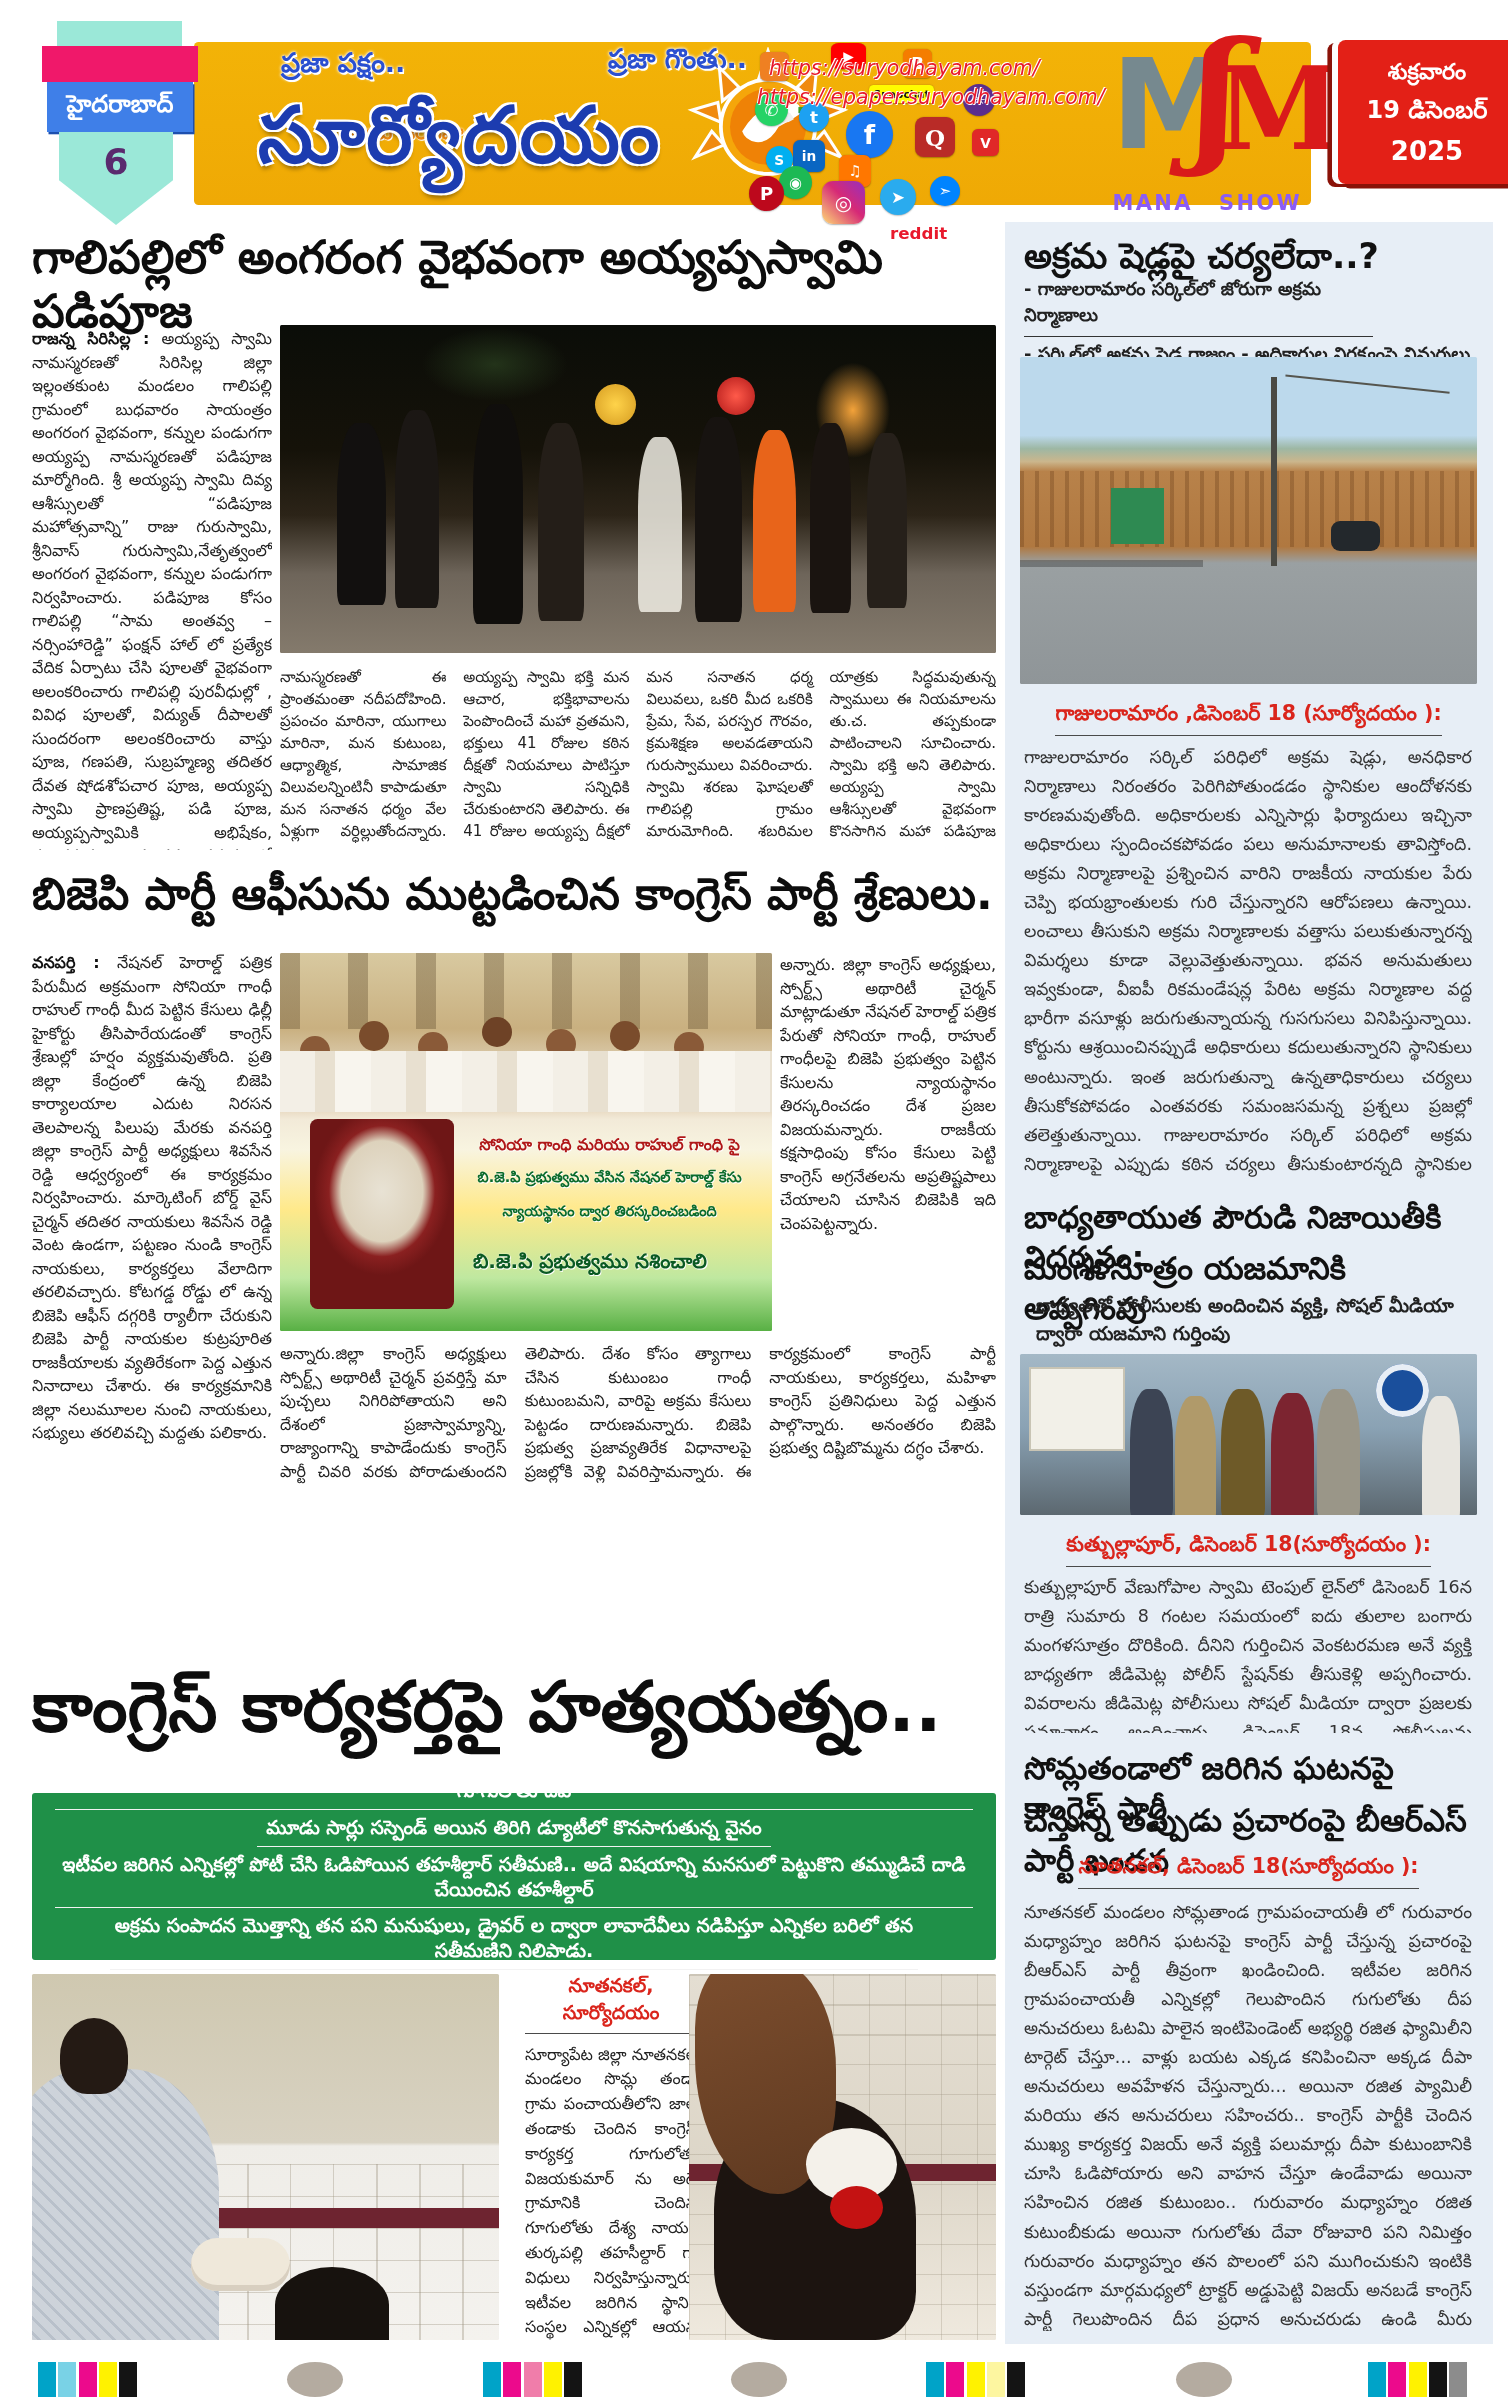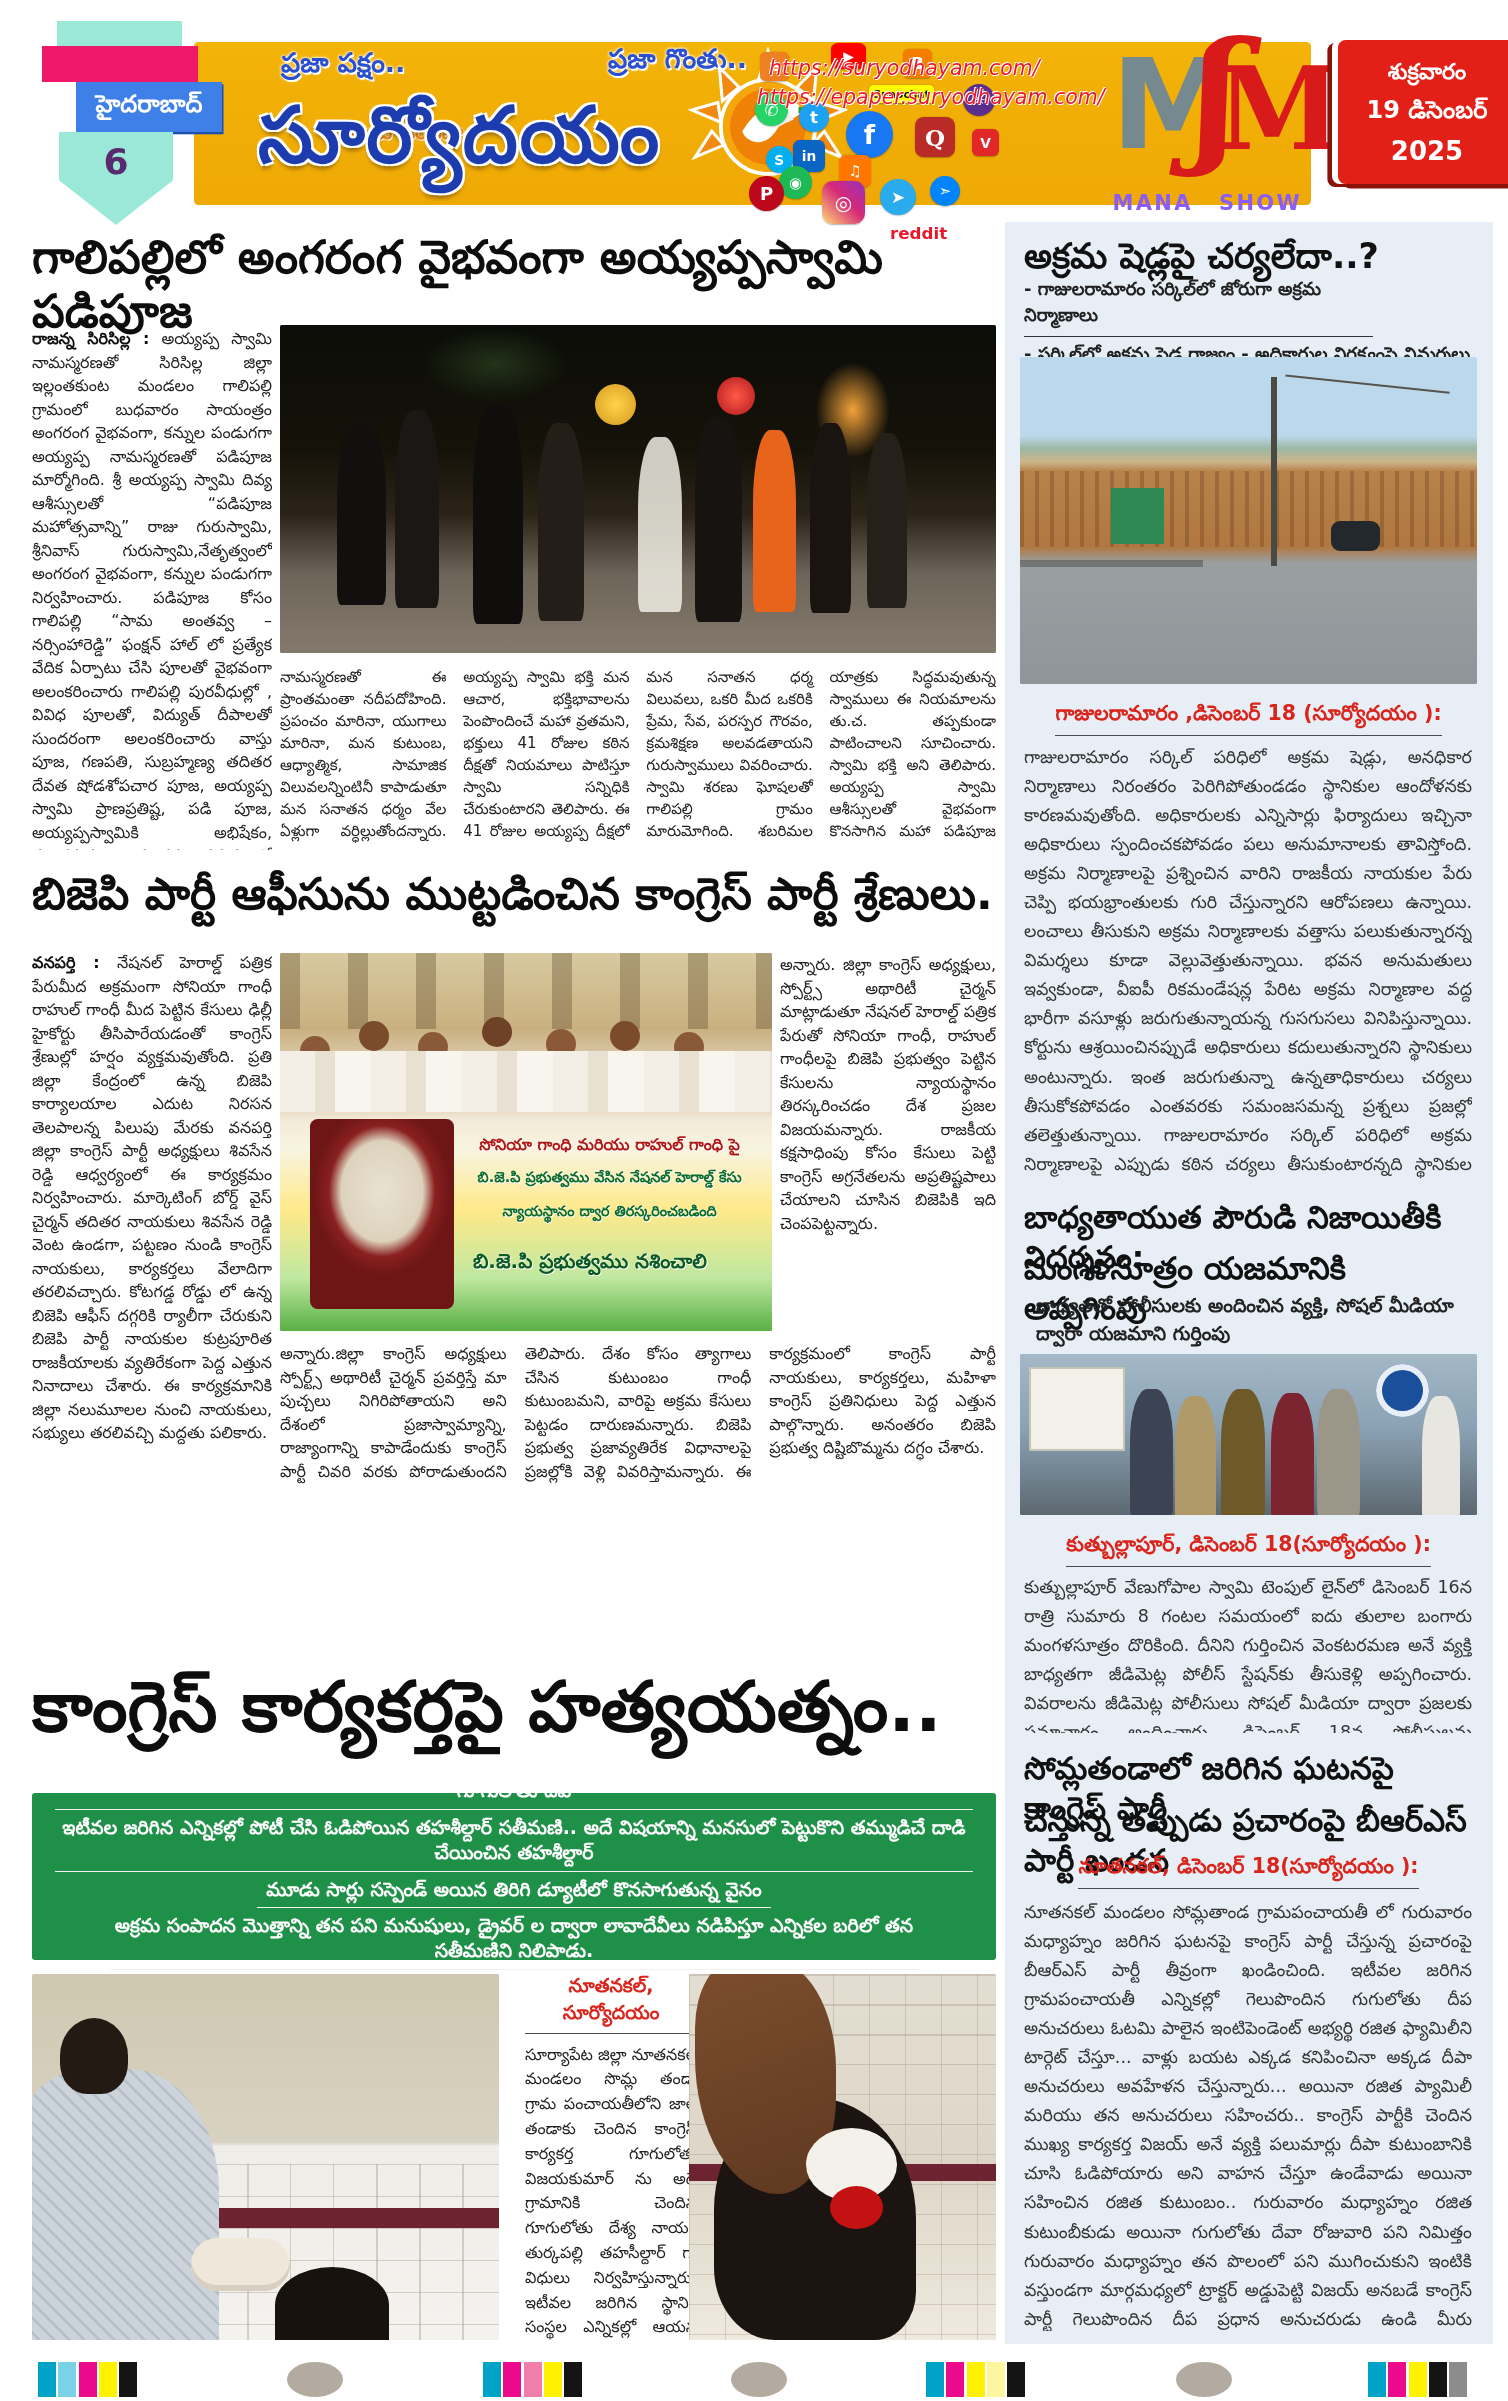--- a/index.html
+++ b/index.html
@@ -11,21 +11,21 @@
   .tagline{color:#2a4fd0;font-weight:800;text-shadow:0 0 2.3px #fff,0 0 3.8px #fff,1.5px 1.5px 0 #fff;}
   .paper-title{color:#1c3cb0;font-weight:900;letter-spacing:1.5px;
      text-shadow:-2.3px -2.3px 0 #fff,2.3px -2.3px 0 #fff,-2.3px 2.3px 0 #fff,2.3px 2.3px 0 #fff,0 4.6px 4.6px rgba(0,0,0,.35);}
   .jaya{color:#f08a10;font-weight:800;text-shadow:0 0 2.3px #fff,0.8px 0.8px 0 #fff;}
   .url-text{color:#e8192c;font-weight:400;font-style:italic;
      text-shadow:0 0 1.5px #fff,0.8px 0.8px 0 #fff,-0.8px -0.8px 0 #fff;white-space:nowrap;}
   .chip{position:absolute;border-radius:22%;display:flex;align-items:center;justify-content:center;
         color:#fff;font-weight:800;box-shadow:0 0.8px 1.5px rgba(0,0,0,.3);}
   .badge-pink{background:#f0186a;}
   .badge-blue{background:#3f7fe8;display:flex;align-items:center;justify-content:center;
-      color:#fff;font-weight:800;box-shadow:1.5px 2.3px 0 #1c4fae;margin-left:29px;}
+      color:#fff;font-weight:800;box-shadow:1.5px 2.3px 0 #1c4fae;}
   .pennant{background:#9be8d8;clip-path:polygon(0 0,100% 0,100% 52%,50% 100%,0 52%);}
   .date-book{background:#e32017;border-radius:7.6px;box-shadow:-6px 0 0 #fdfdfd,-10.6px 3px 0 #8a1208,4.6px 4.6px 0 #8a1208;
       display:flex;flex-direction:column;align-items:center;justify-content:center;color:#fff;font-weight:800;}
   .mana-m{color:#76898f;font-weight:900;line-height:.9;}
   .mana-s{color:#d91a1a;font-weight:900;line-height:.9;font-family:"DejaVu Serif","Liberation Serif",serif;}
   .mana-label{color:#8b5cf6;font-weight:900;letter-spacing:2.3px;}
   
   .headline{font-weight:900;color:#0d0d0d;line-height:1.18;letter-spacing:0;}
   .bodytext{font-size:16px;line-height:1.47;text-align:justify;color:#222;overflow:hidden;}
   .lead-label{font-weight:800;color:#111;}
@@ -175,22 +175,22 @@
 </div>
 
 <div class="abs bodytext" style="left:780px;top:953px;width:216px;height:378px;">అన్నారు. జిల్లా కాంగ్రెస్ అధ్యక్షులు, స్పోర్ట్స్ అథారిటీ చైర్మన్ మాట్లాడుతూ నేషనల్ హెరాల్డ్ పత్రిక పేరుతో సోనియా గాంధీ, రాహుల్ గాంధీలపై బిజెపి ప్రభుత్వం పెట్టిన కేసులను న్యాయస్థానం తిరస్కరించడం దేశ ప్రజల విజయమన్నారు. రాజకీయ కక్షసాధింపు కోసం కేసులు పెట్టి కాంగ్రెస్ అగ్రనేతలను అప్రతిష్టపాలు చేయాలని చూసిన బిజెపికి ఇది చెంపపెట్టన్నారు.</div>
 
 <div class="abs bodytext" style="left:280px;top:1342px;width:716px;height:304px;column-count:3;column-gap:18px;">అన్నారు.జిల్లా కాంగ్రెస్ అధ్యక్షులు స్పోర్ట్స్ అథారిటీ చైర్మన్ ప్రవర్తిస్తే మా పుచ్చలు నిగిరిపోతాయని అని దేశంలో ప్రజాస్వామ్యాన్ని, రాజ్యాంగాన్ని కాపాడేందుకు కాంగ్రెస్ పార్టీ చివరి వరకు పోరాడుతుందని తెలిపారు. దేశం కోసం త్యాగాలు చేసిన కుటుంబం గాంధీ కుటుంబమని, వారిపై అక్రమ కేసులు పెట్టడం దారుణమన్నారు. బిజెపి ప్రభుత్వ ప్రజావ్యతిరేక విధానాలపై ప్రజల్లోకి వెళ్లి వివరిస్తామన్నారు. ఈ కార్యక్రమంలో కాంగ్రెస్ పార్టీ నాయకులు, కార్యకర్తలు, మహిళా కాంగ్రెస్ ప్రతినిధులు పెద్ద ఎత్తున పాల్గొన్నారు. అనంతరం బిజెపి ప్రభుత్వ దిష్టిబొమ్మను దగ్ధం చేశారు.</div>
 
 <div class="abs headline" style="left:32px;top:1666px;width:964px;font-size:70px;font-weight:900;">కాంగ్రెస్ కార్యకర్తపై హత్యయత్నం..</div>
 
 <div class="abs green-box" style="left:32px;top:1793px;width:964px;height:167px;">
   <div class="ln u">కాంగ్రెస్ కార్యకర్తను హత్య చేసేందుకు పన్నాగం పన్నిన తుర్కపల్లి తహశీల్దార్ గూగులోతు దేశ్య నాయక్ గారి తమ్ముడు గూగులోతు దేవ</div>
+  <div class="ln u" style="width:56%;">మూడు సార్లు సస్పెండ్ అయిన తిరిగి డ్యూటీలో కొనసాగుతున్న వైనం</div>
   <div class="ln u">ఇటీవల జరిగిన ఎన్నికల్లో పోటీ చేసి ఓడిపోయిన తహశీల్దార్ సతీమణి.. అదే విషయాన్ని మనసులో పెట్టుకొని తమ్ముడిచే దాడి చేయించిన తహశీల్దార్</div>
-  <div class="ln u" style="width:56%;">మూడు సార్లు సస్పెండ్ అయిన తిరిగి డ్యూటీలో కొనసాగుతున్న వైనం</div>
   <div class="ln u" style="width:88%;">అక్రమ సంపాదన మొత్తాన్ని తన పని మనుషులు, డ్రైవర్ ల ద్వారా లావాదేవీలు నడిపిస్తూ ఎన్నికల బరిలో తన సతీమణిని నిలిపాడు.</div>
   <div class="ln">ఓట్లు వేయలేదని మరుసటి రోజు తన తమ్ముడితో ఓటర్ల ఇంటింటికి తిరుగుతూ డబ్బులు వసూలు చేయించిన తహశీల్దార్</div>
 </div>
 
 <div class="photo" style="left:32px;top:1974px;width:467px;height:366px;background:
   linear-gradient(180deg,#cfc8b0 0%,#d8d2c2 46%,#efede8 47%,#f4f2ee 100%);">
   <div class="abs" style="left:0;top:52%;width:100%;height:48%;background:
     repeating-linear-gradient(90deg,rgba(150,140,120,.35) 0 1.5px,transparent 1.5px 43px),
     repeating-linear-gradient(180deg,rgba(150,140,120,.35) 0 1.5px,transparent 1.5px 32px);"></div>
   <div class="abs" style="left:0;top:64%;width:100%;height:20px;background:#6e2430;"></div>

